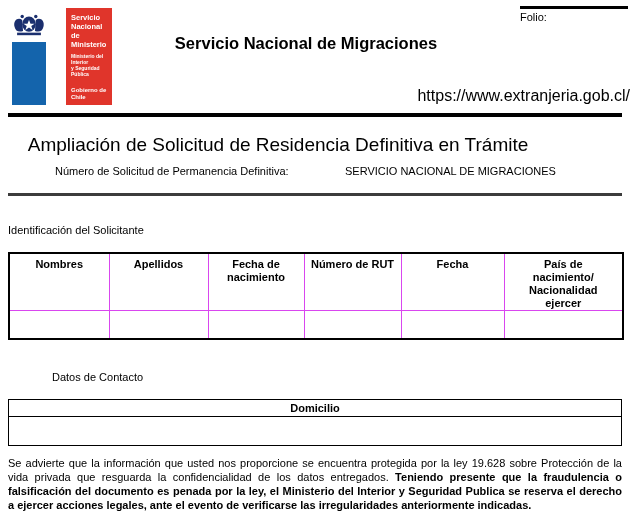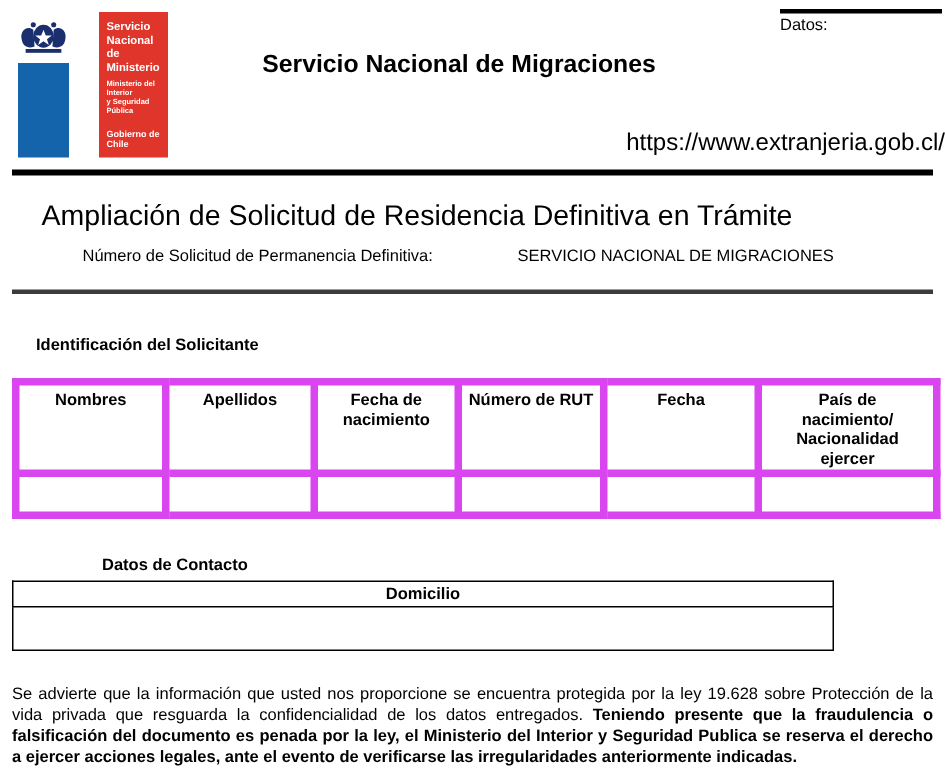--- a/index.html
+++ b/index.html
@@ -107,54 +107,54 @@
   }
   .request-value {
     position: absolute;
     left: 345px; top: 165px;
     font-size: 11px;
   }
 
   
   .section-heading {
     position: absolute;
-    left: 24px;
-    font-size: 11px; font-weight: bold; text-align: center;
+    left: 8px;
+    font-size: 11px; font-weight: normal; text-align: center;
   }
   .heading-applicant { top: 224px; }
   .heading-contact { top: 371px; margin-left: 44px; }
 
   
   table { border-collapse: collapse; table-layout: fixed; }
   .applicant-table {
     position: absolute;
     left: 8px; top: 252px;
     width: 614px;
   }
   .applicant-table th, .applicant-table td {
-    border: 5px solid #d946ef;
+    border: 1px solid #d946ef;
     font-size: 11px;
   }
   .applicant-table { border: 2px solid #000; }
   .applicant-table th {
     font-weight: bold;
     vertical-align: top;
     text-align: center;
     padding-top: 4px;
     height: 52px;
     white-space: pre-line;
     line-height: 13px;
   }
   .applicant-table td { height: 28px; }
 
   
   .contact-table {
     position: absolute;
-    left: 8px; top: 387px;
-    width: 548px;
+    left: 8px; top: 399px;
+    width: 614px;
     border: 1.5px solid #000;
   }
   .contact-table th, .contact-table td {
     border: 1px solid #000;
     font-size: 11px;
   }
   .contact-table th {
     font-weight: bold;
     text-align: center;
     height: 17px;
@@ -172,21 +172,21 @@
     text-align: justify;
   }
   .footer-notice .bold-part { font-weight: bold; }
 </style>
 </head>
 <body>
 
 <div class="page">
 
   <div class="folio-rule"></div>
-  <div class="folio-label">Datos:</div>
+  <div class="folio-label">Folio:</div>
 
   <div class="logo">
     <div class="logo-left">
       <div class="logo-emblem">
         <svg width="34" height="24" viewBox="0 0 40 28">
           <path d="M3 16 C1 9 7 4 12 8 L13 21 C8 23 4 21 3 16 Z" fill="#1b2f6e"></path>
           <path d="M37 16 C39 9 33 4 28 8 L27 21 C32 23 36 21 37 16 Z" fill="#1b2f6e"></path>
           <ellipse cx="20" cy="13" rx="8" ry="9" fill="#1b2f6e"></ellipse>
           <polygon points="20,8 21.8,12.5 26.5,12.5 22.7,15.3 24.2,19.8 20,17 15.8,19.8 17.3,15.3 13.5,12.5 18.2,12.5" fill="#ffffff"></polygon>
           <rect x="6" y="23" width="28" height="3" fill="#1b2f6e"></rect>

